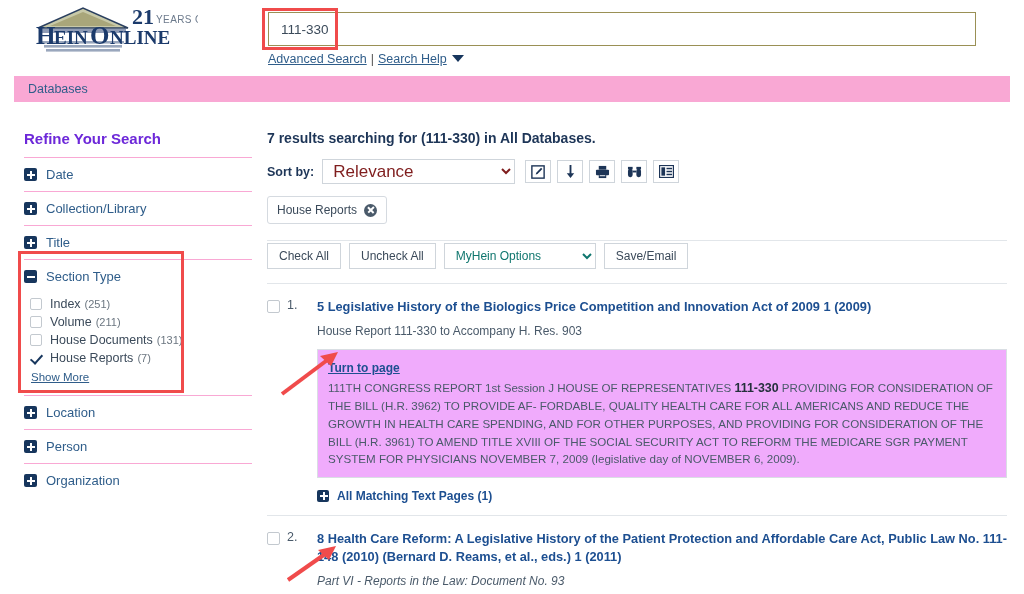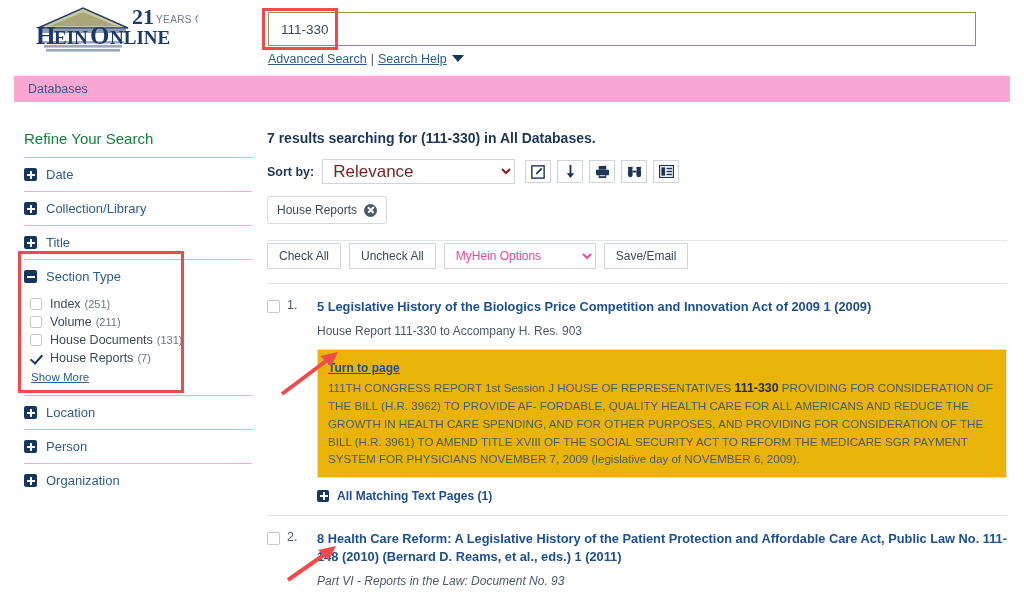--- a/index.html
+++ b/index.html
@@ -55,21 +55,21 @@
     display: flex; align-items: center;
   }
   .dbbar span {
     margin-left: 14px; font-size: 12.5px;
     color: #2f5d8a; cursor: pointer;
   }
 
   
   .sidebar { position: absolute; left: 24px; top: 130px; width: 228px; }
   .refine-title {
-    font-size: 15px; font-weight: normal; color: #15803d;
+    font-size: 15px; font-weight: bold; color: #6d28d9;
     padding-bottom: 10px;
   }
   .facet {
     border-top: 1px solid #f9a8d4;
     padding: 9px 0 9px 0;
     display: flex; align-items: center;
     cursor: pointer;
   }
   .facet-label { font-size: 13px; color: #2f5d8a; margin-left: 9px; }
   .pmbox {
@@ -156,41 +156,41 @@
   .abtn {
     border: 1px solid #cfd5db; background: #fff;
     font-family: "Liberation Sans", sans-serif;
     font-size: 12px; color: #3b4a5a;
     height: 26px; padding: 0 11px; cursor: pointer;
   }
   select.myhein {
     width: 152px; height: 26px;
     border: 1px solid #cfd5db; background: #fff;
     font-family: "Liberation Sans", sans-serif;
-    font-size: 12px; color: #ec4899; padding-left: 7px;
+    font-size: 12px; color: #0f766e; padding-left: 7px;
   }
 
   
   .result { border-top: 1px solid #e2e6ea; padding: 14px 0 12px 0; display: flex; }
   .result:first-of-type { border-top: 1px solid #e2e6ea; }
   .res-cb {
     width: 13px; height: 13px; border: 1px solid #c3c9cf;
     background: #fff; border-radius: 2px; flex: none; margin-top: 2px;
   }
   .res-num { font-size: 12.5px; color: #4a5a6a; margin-left: 7px; width: 30px; flex: none; }
   .res-body { flex: 1; }
   .res-title {
     font-size: 12.8px; font-weight: bold; color: #1d4f91;
     line-height: 1.45; cursor: pointer;
   }
   .res-sub { font-size: 12px; color: #4a5a6a; margin-top: 5px; line-height: 1.5; }
   .res-sub.ital { font-style: italic; }
 
   .snippet {
-    border: 1px solid #d9dee3; background: #eab308;
+    border: 1px solid #d9dee3; background: #f0abfc;
     padding: 8px 10px 9px 10px; margin-top: 9px;
   }
   .snip-link {
     font-size: 12px; color: #1d4f91; font-weight: bold;
     text-decoration: underline; cursor: pointer; display: inline-block;
   }
   .snip-text {
     font-size: 11.6px; color: #4a5a6a; line-height: 1.52;
     margin-top: 3px;
   }

